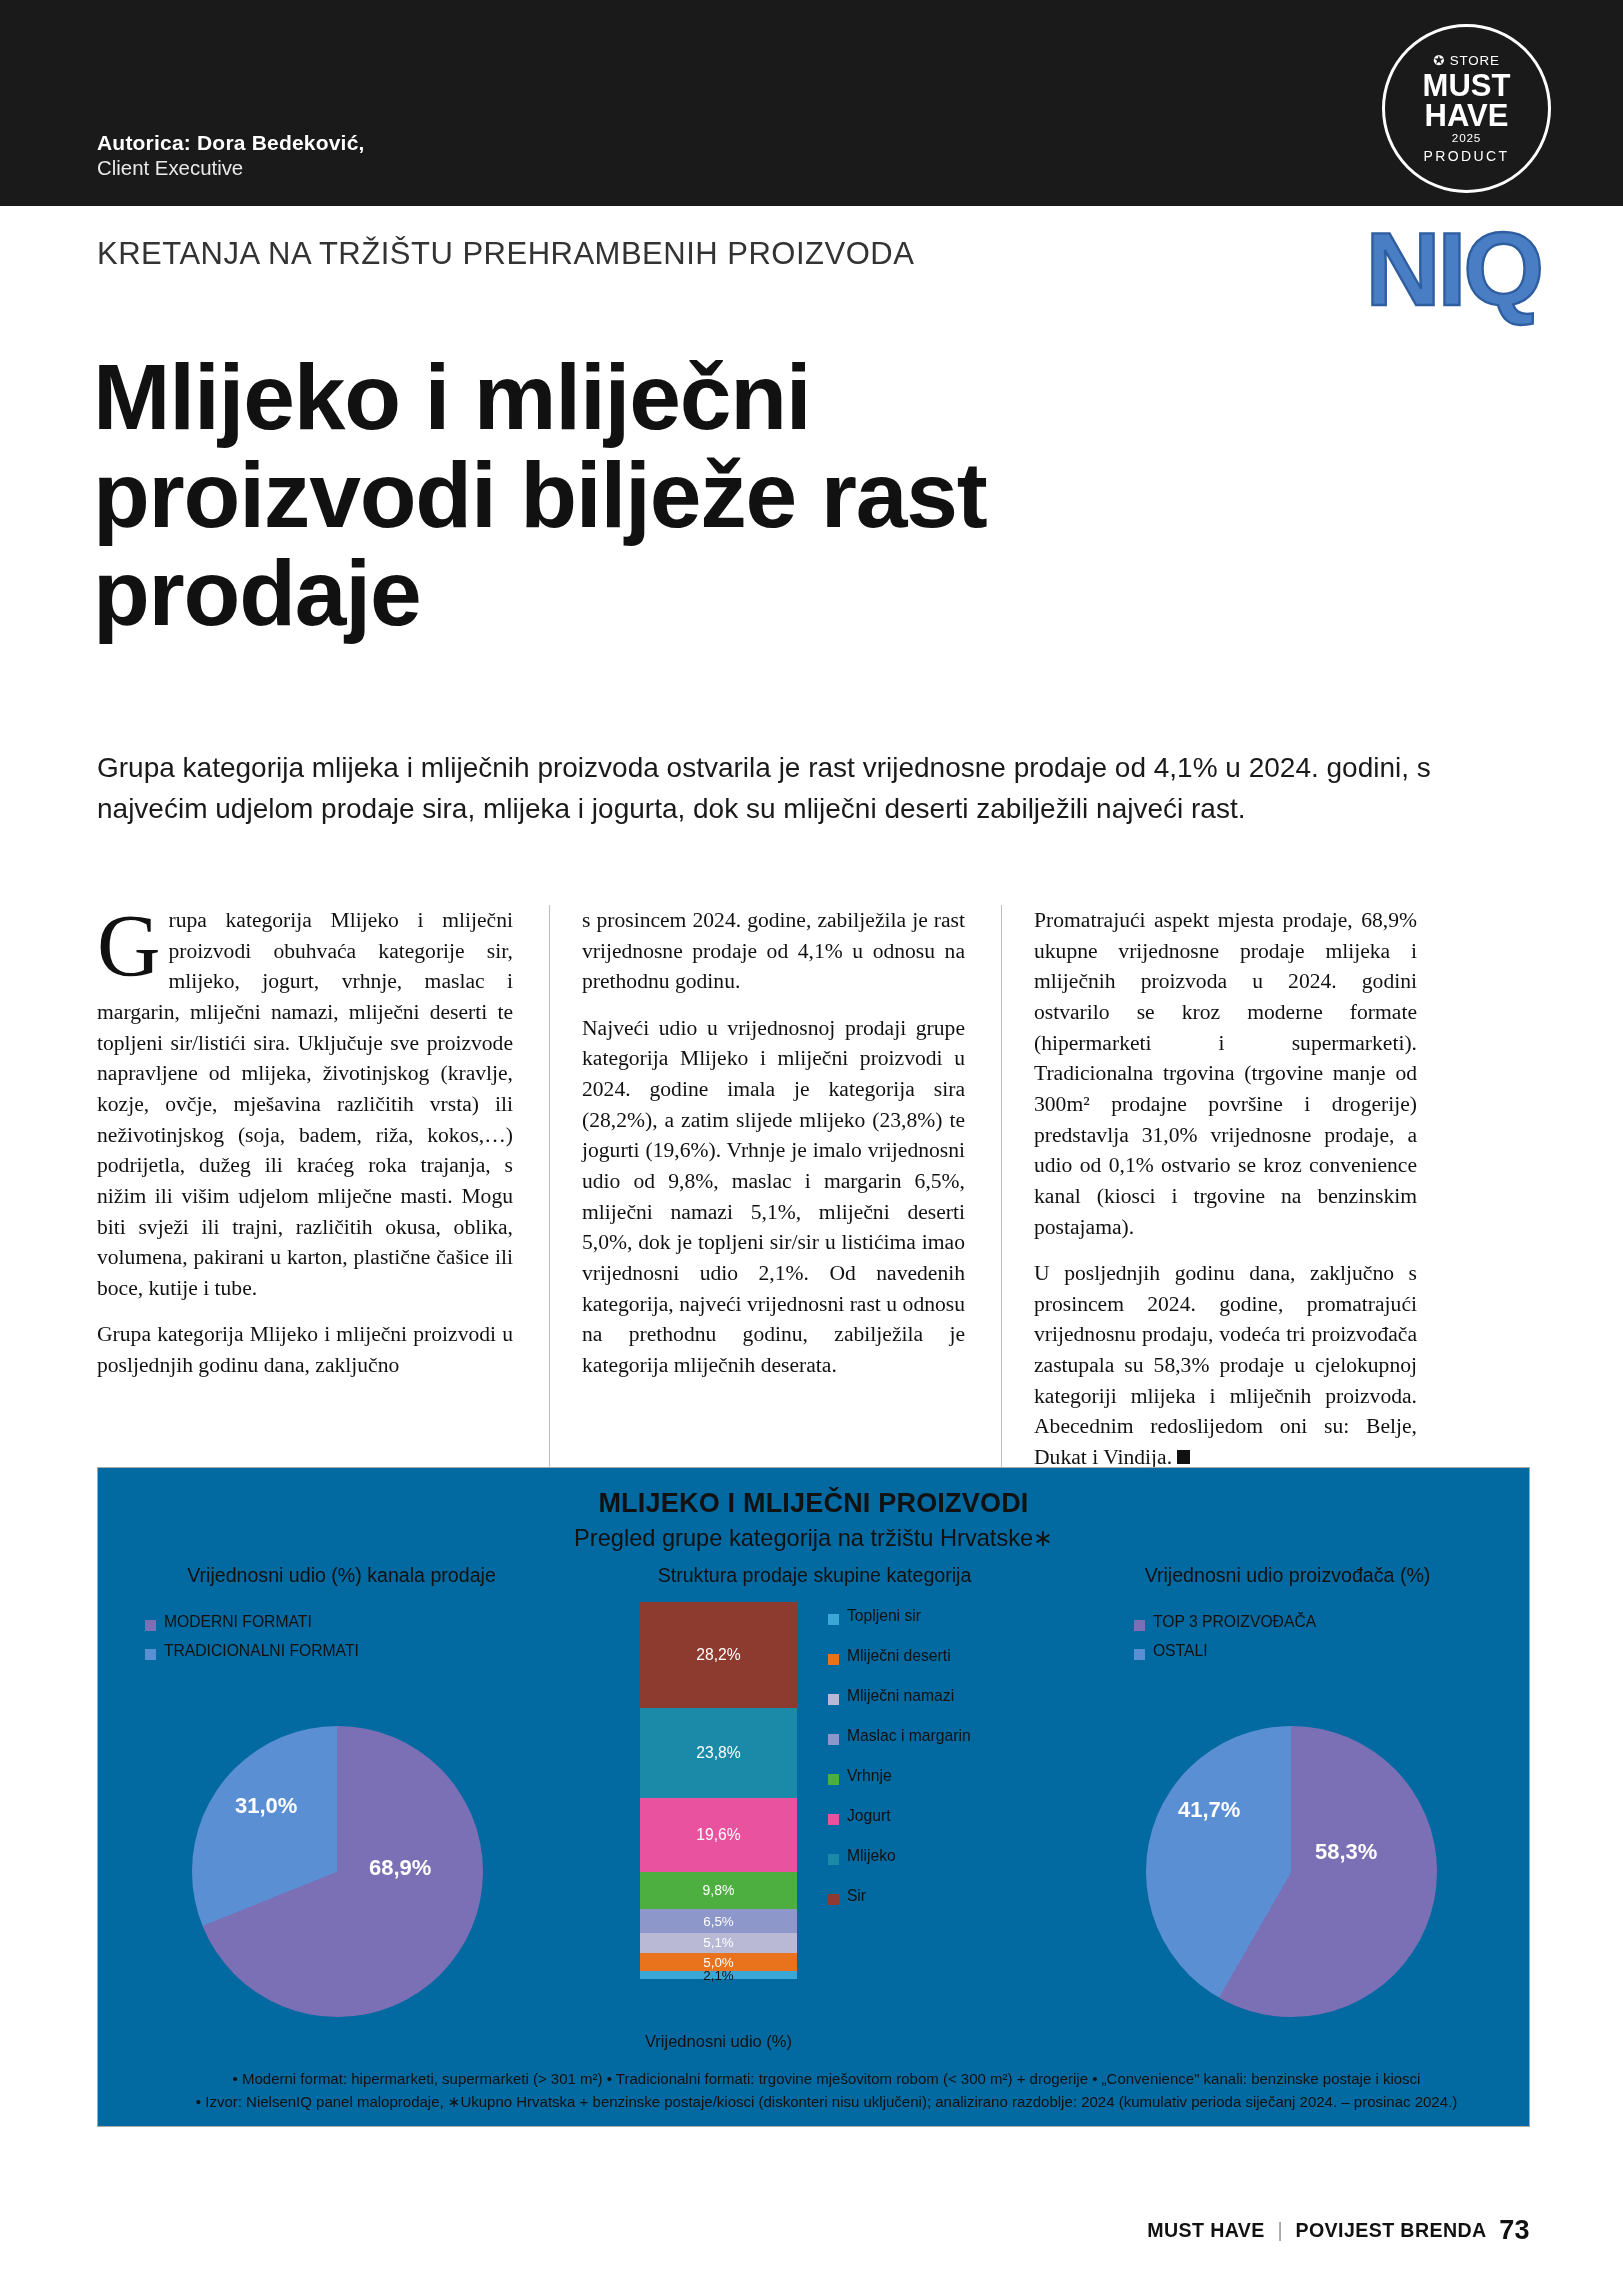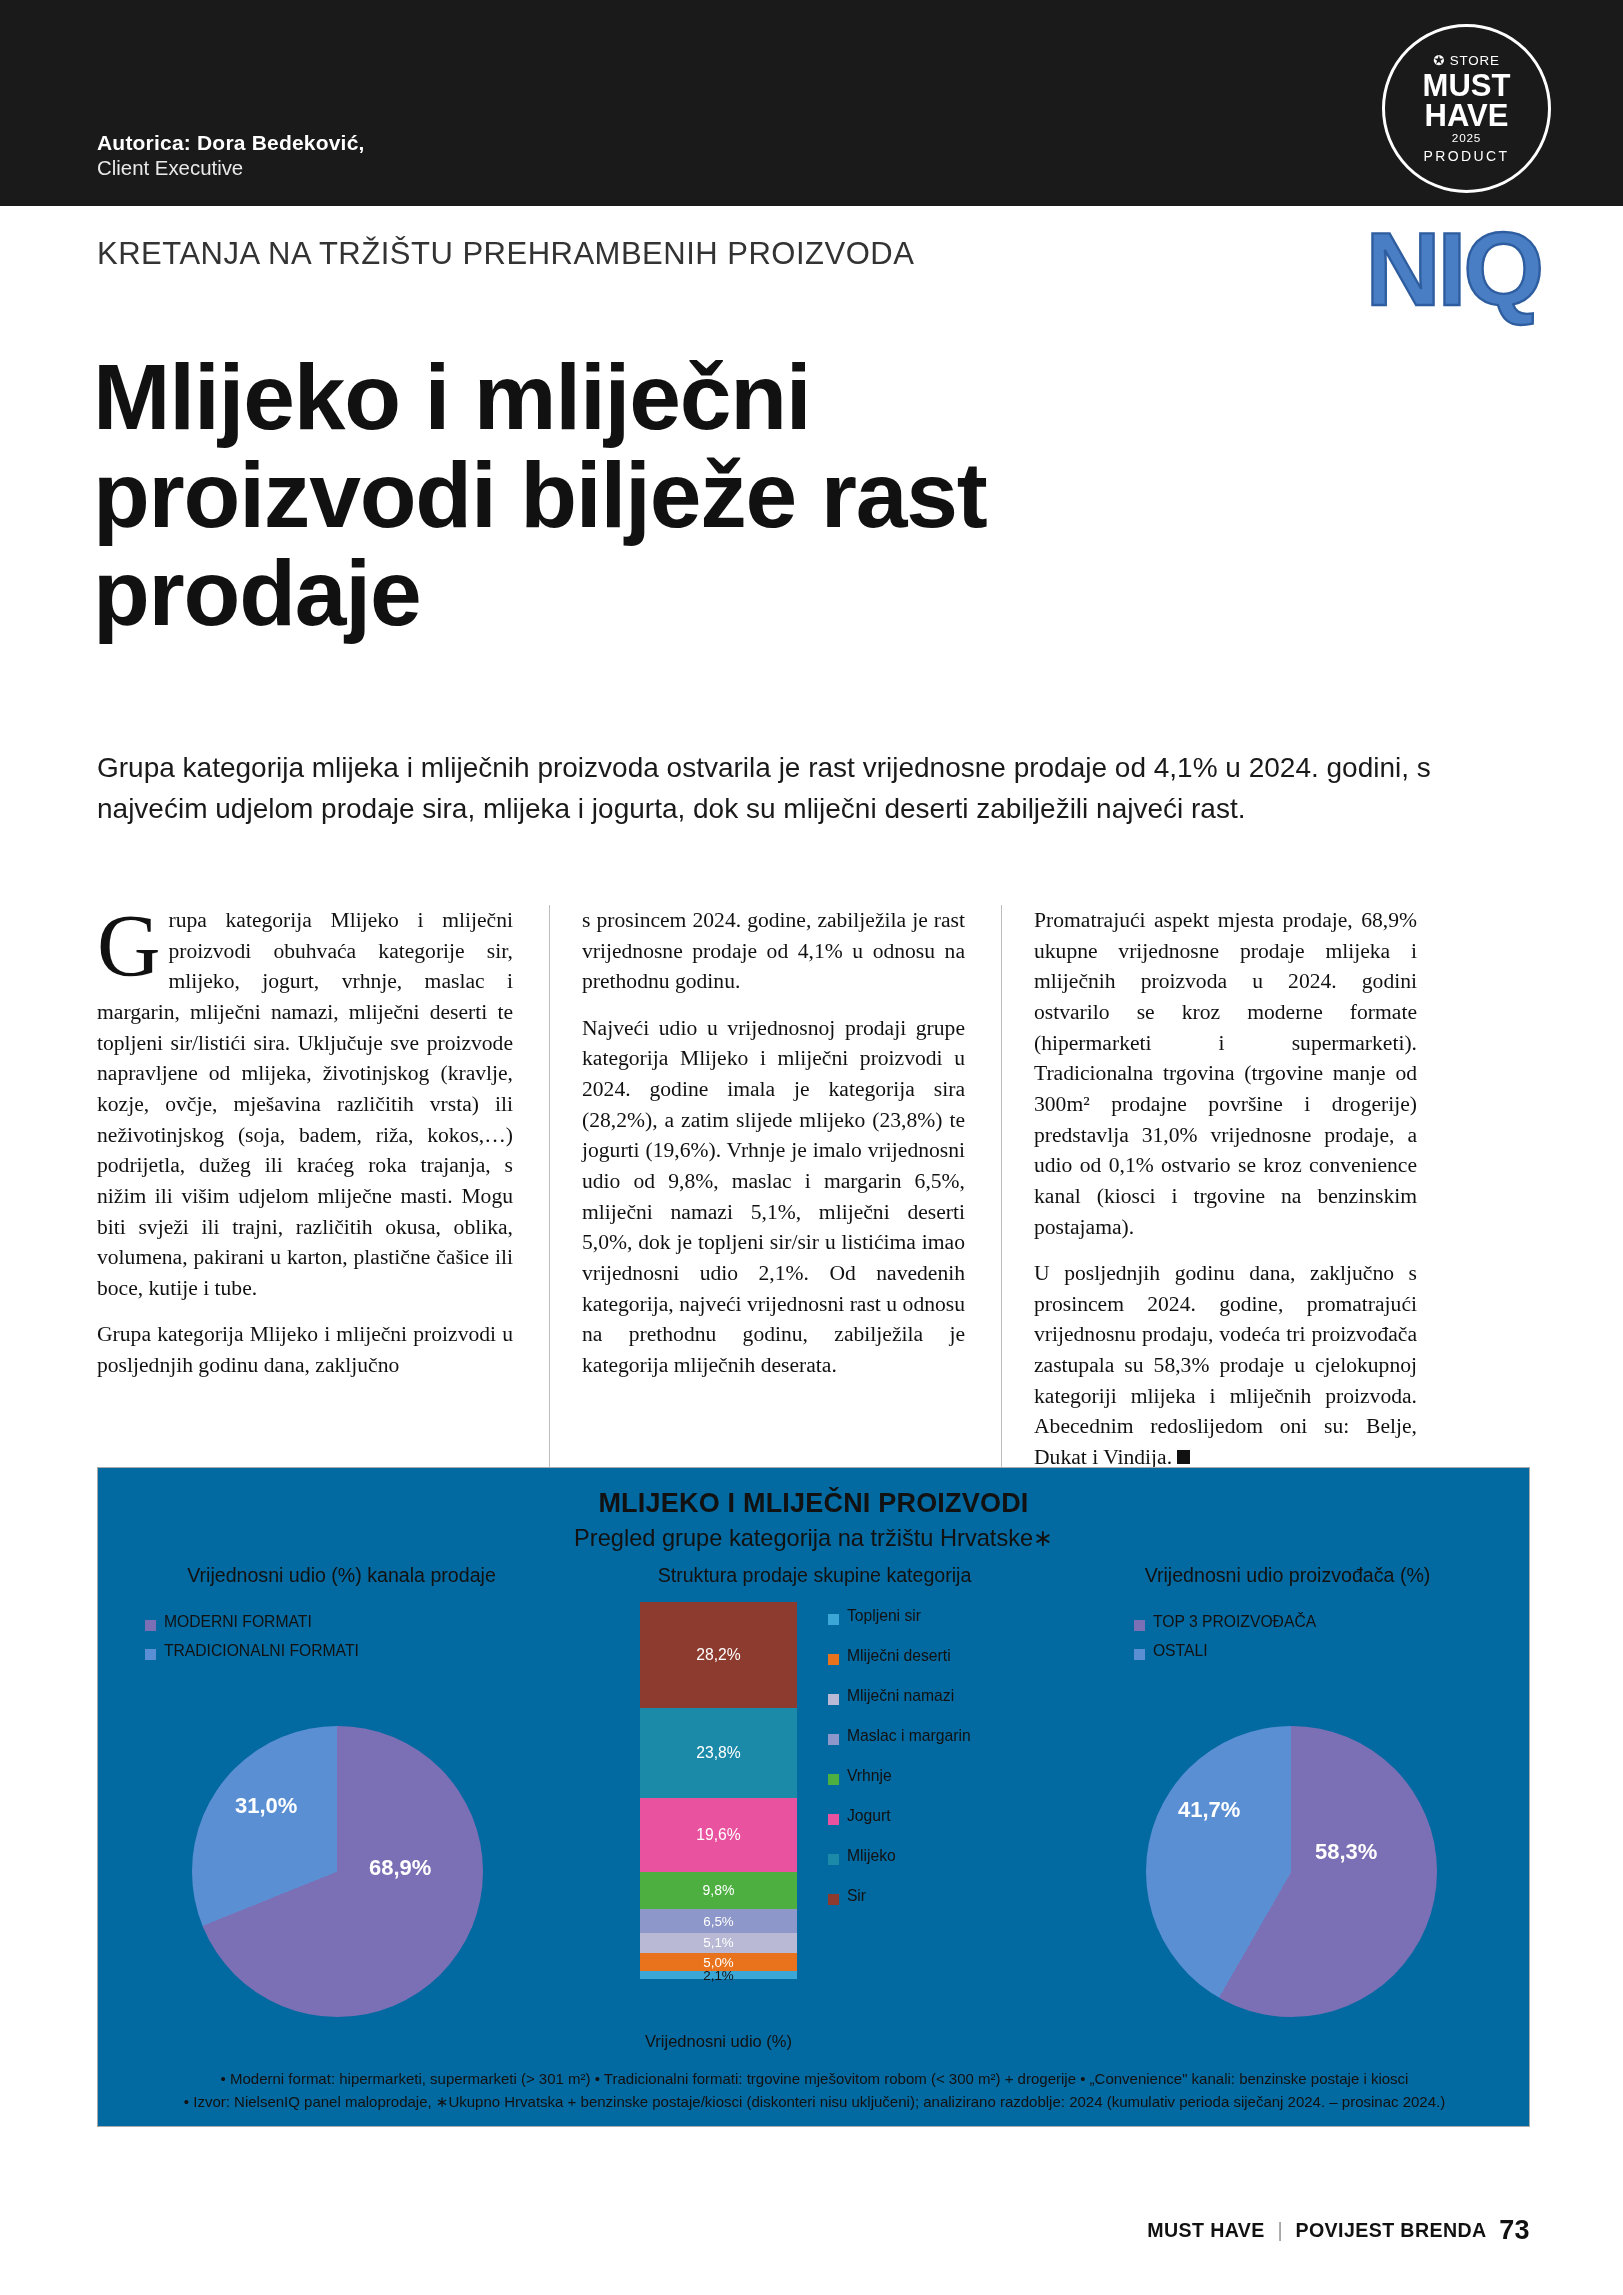--- a/index.html
+++ b/index.html
@@ -231,21 +231,21 @@
     left: 0;
     width: 267px;
     text-align: center;
     font-size: 16.5px;
     color: #111;
   }
 
   .footnotes {
     position: absolute;
     bottom: 12.6px;
-    left: 0;
+    left: 12px;
     width: 1433px;
     text-align: center;
     font-size: 15px;
     line-height: 1.5;
     color: #111;
   }
 
   
   .footer {
     position: absolute;

